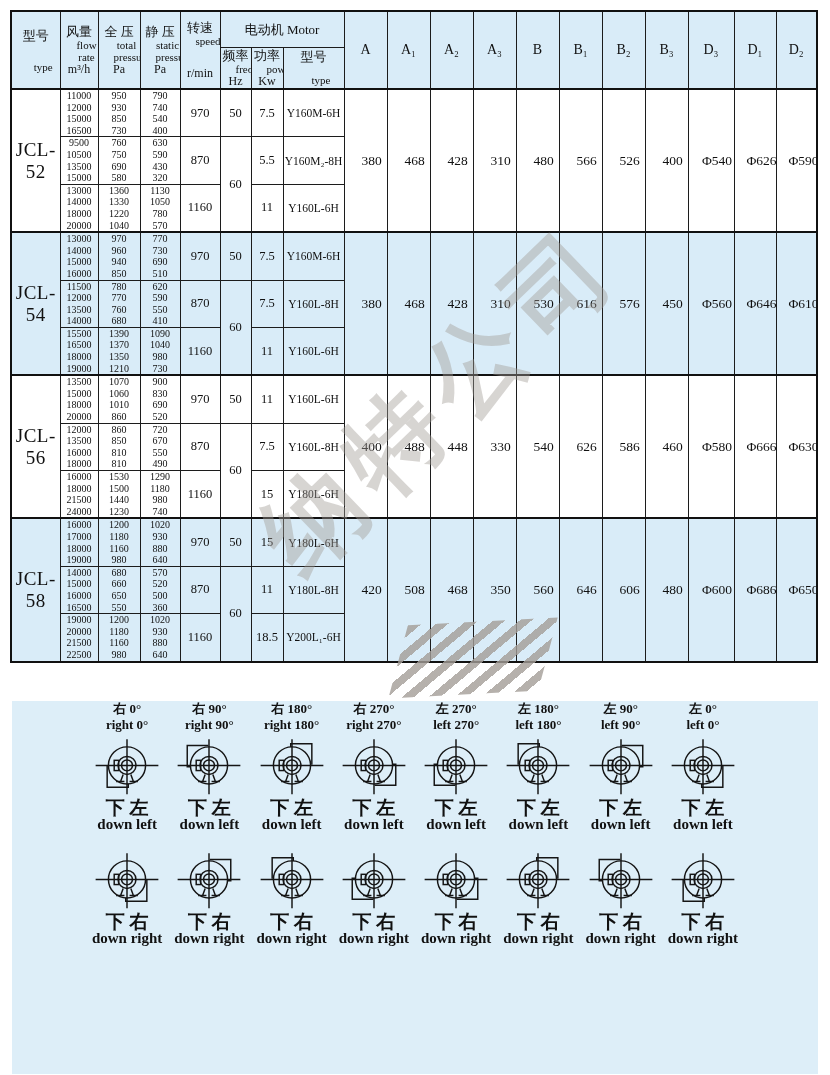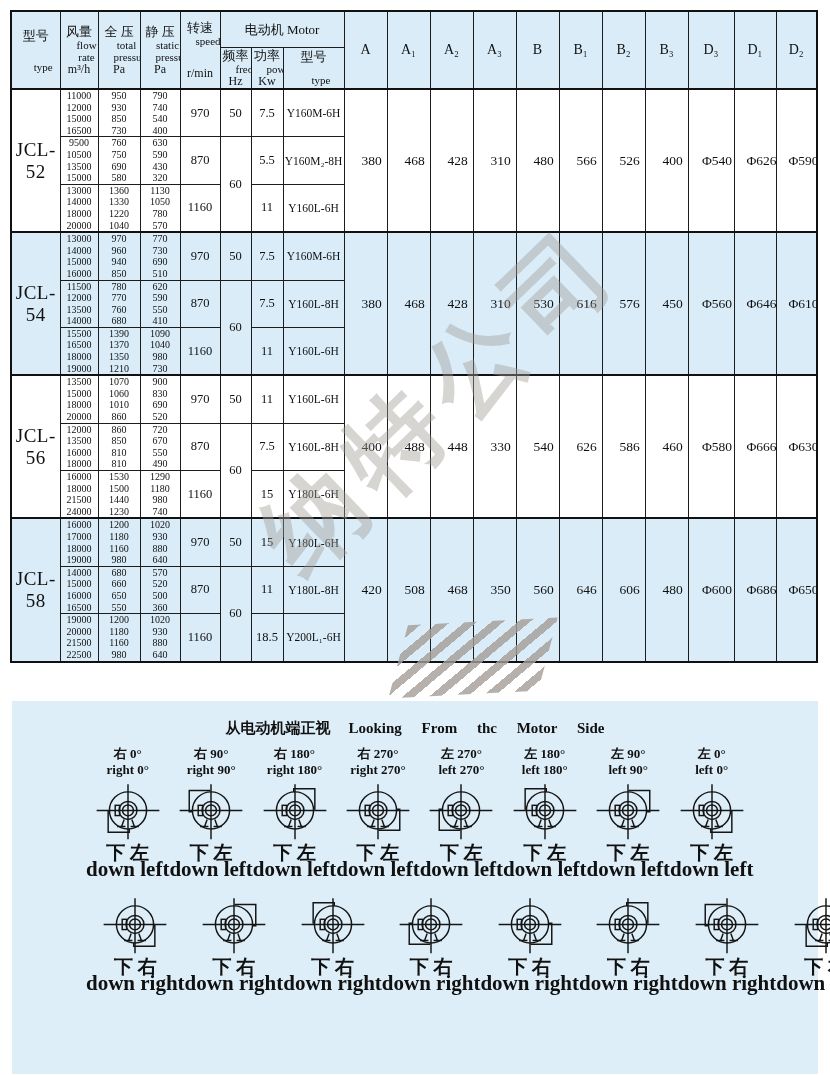--- a/index.html
+++ b/index.html
@@ -50,21 +50,21 @@
   
   .panel { margin:38px 12px 0; height:373px; background:var(--panel); position:relative; z-index:1; }
   .panel-title { text-align:center; padding-top:18px; font-weight:bold; font-size:15px; }
   .panel-title .en { margin-left:18px; word-spacing:16px; }
   .fan-grid { display:grid; grid-template-columns:repeat(8,1fr); margin:8px 74px 0; }
   .fan-grid.second { margin-top:14px;font-family:Liberation Serif, serif; }
   .fan-cell { text-align:center; }
   .olabel div { font-weight:bold; font-size:13px; line-height:16px; white-space:nowrap; }
   .fan-svg { width:64px; height:64px; display:block; margin:3px auto 0; }
   .slabel div.cn { font-weight:bold; font-size:19px; line-height:16px; }
-  .slabel div.en { font-weight:bold; font-size:21px; line-height:17px; white-space:nowrap; }
+  .slabel div.en { font-weight:bold; font-size:15px; line-height:17px; white-space:nowrap; }
 </style>
 </head>
 <body>
 
 <table class="spec">
   <colgroup>
     <col style="width:49px">
       <col style="width:38px">
       <col style="width:42px">
       <col style="width:40px">
@@ -406,23 +406,20 @@
         <td class="num">18.5</td>
         <td class="motor">Y200L₁-6H</td>
       </tr>
     </tbody>
 </table>
 
 <div class="wm-text">纳特公司</div>
 <div class="wm-logo"></div>
 
 <div class="panel">
-  <div class="panel-title">
-    <span class="cn">从电动机端正视</span><span class="en">Looking From thc Motor Side</span>
-  </div>
   <div class="fan-grid first">
       <div class="fan-cell">
         <div class="olabel">
           <div>右  0°</div>
           <div>right 0°</div>
         </div>
         <svg viewBox="0 0 100 100" class="fan-svg">
           <g stroke="#151515" stroke-width="2.3" fill="none">
             <g transform="">
               <g transform="rotate(0 50 46)">

